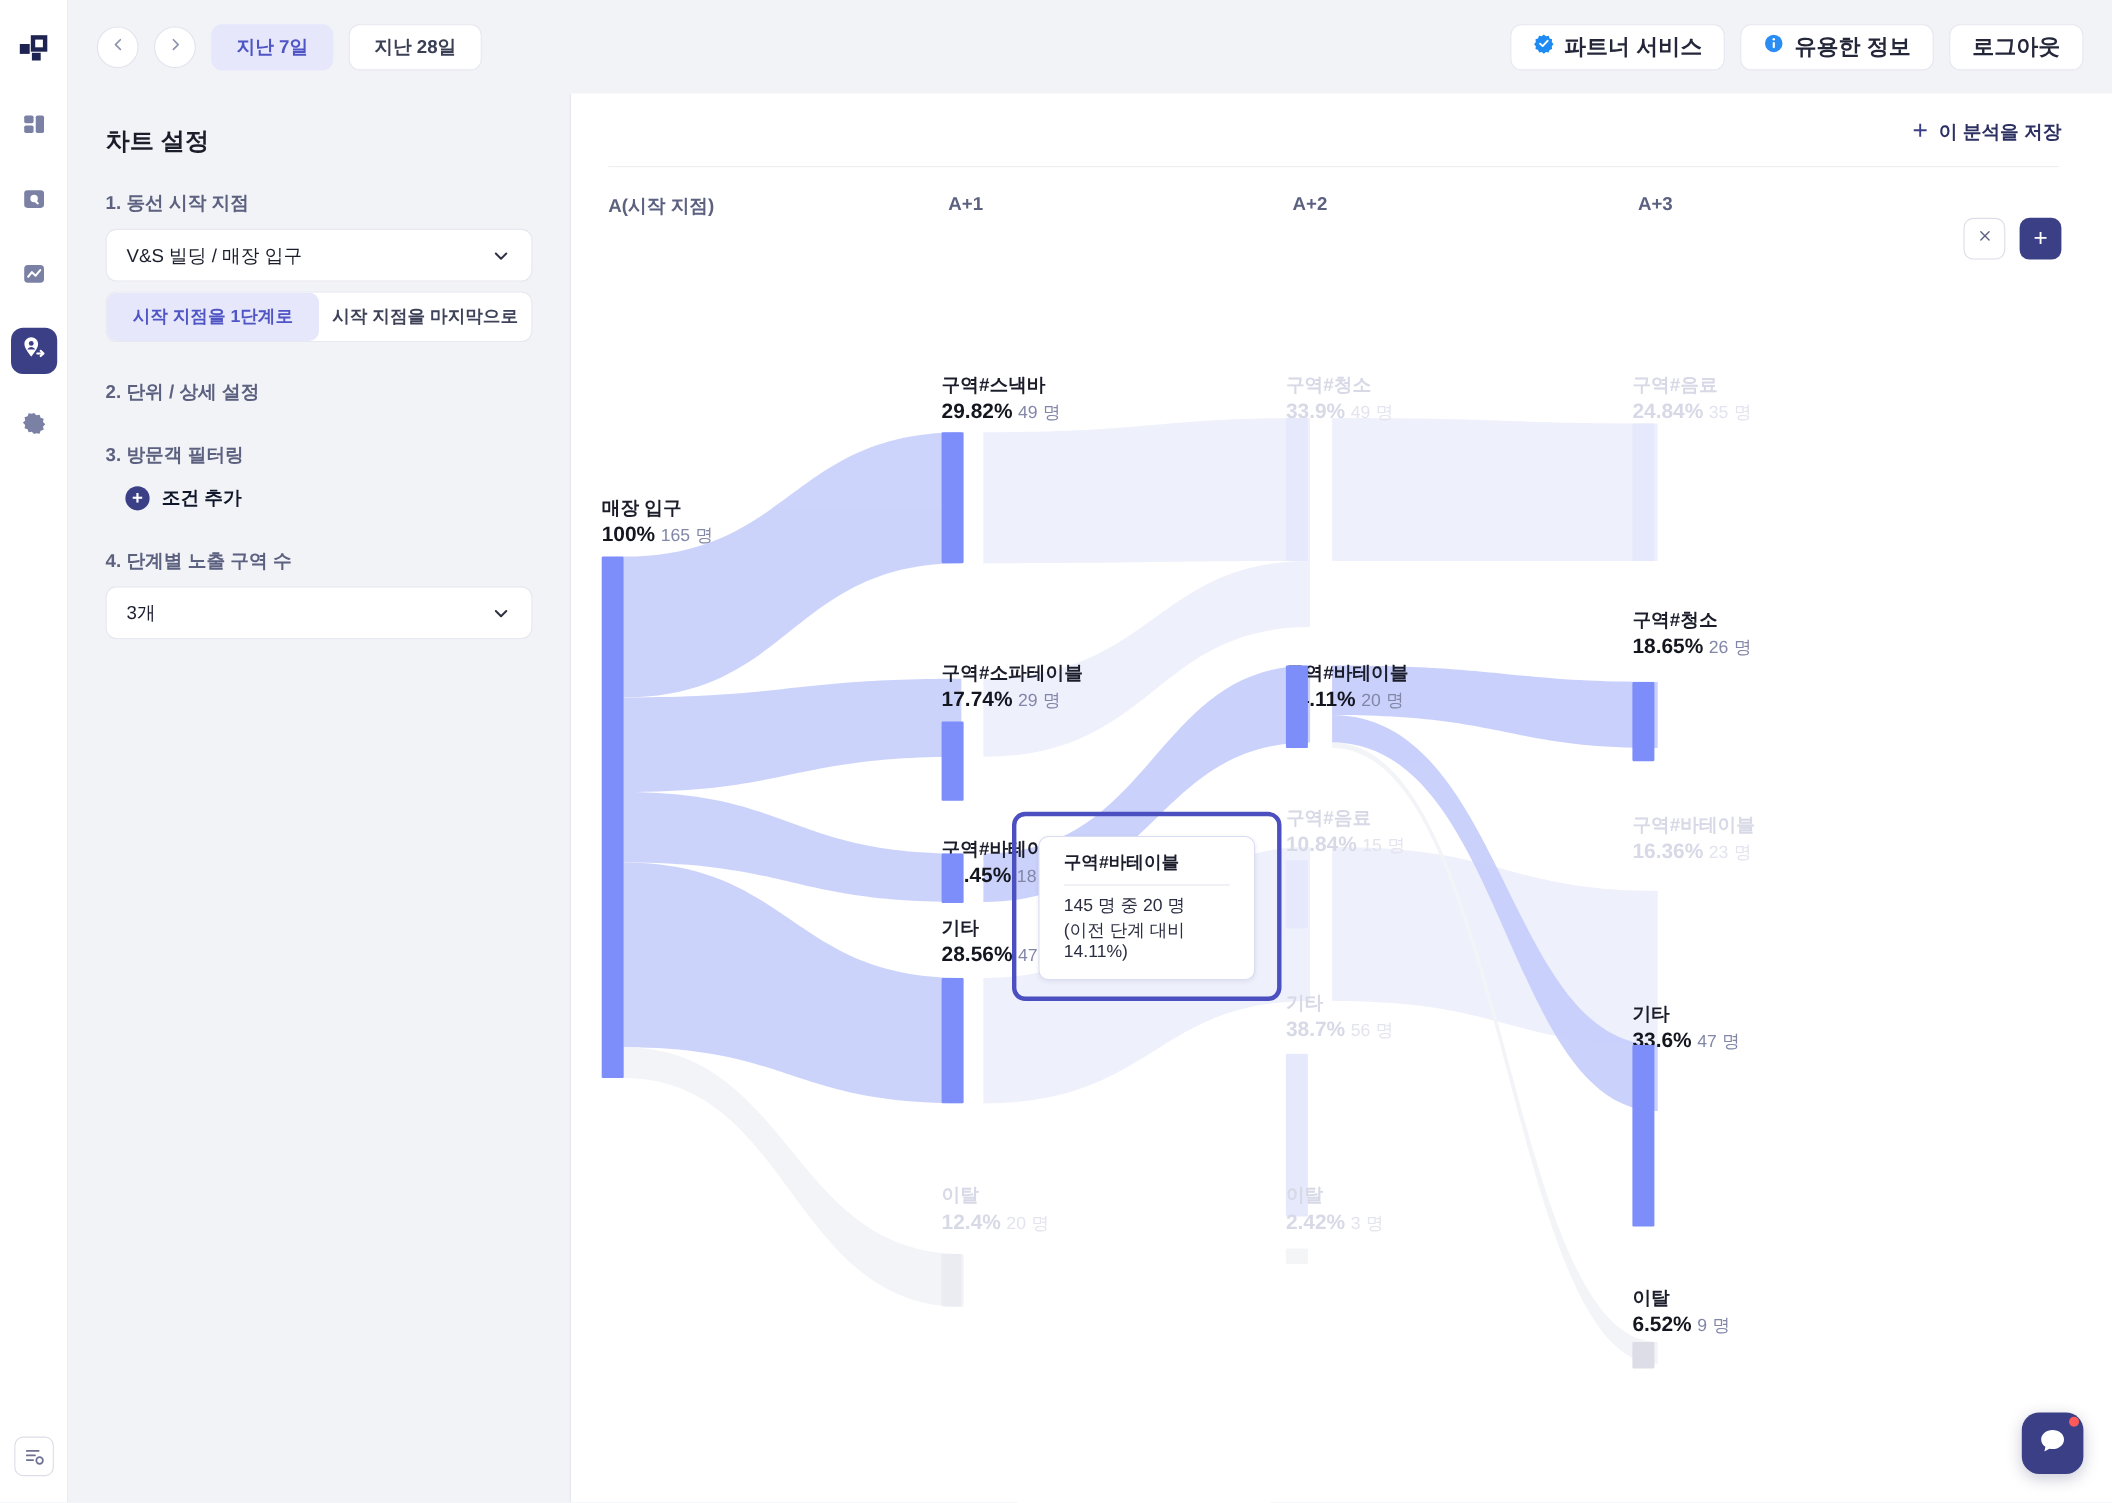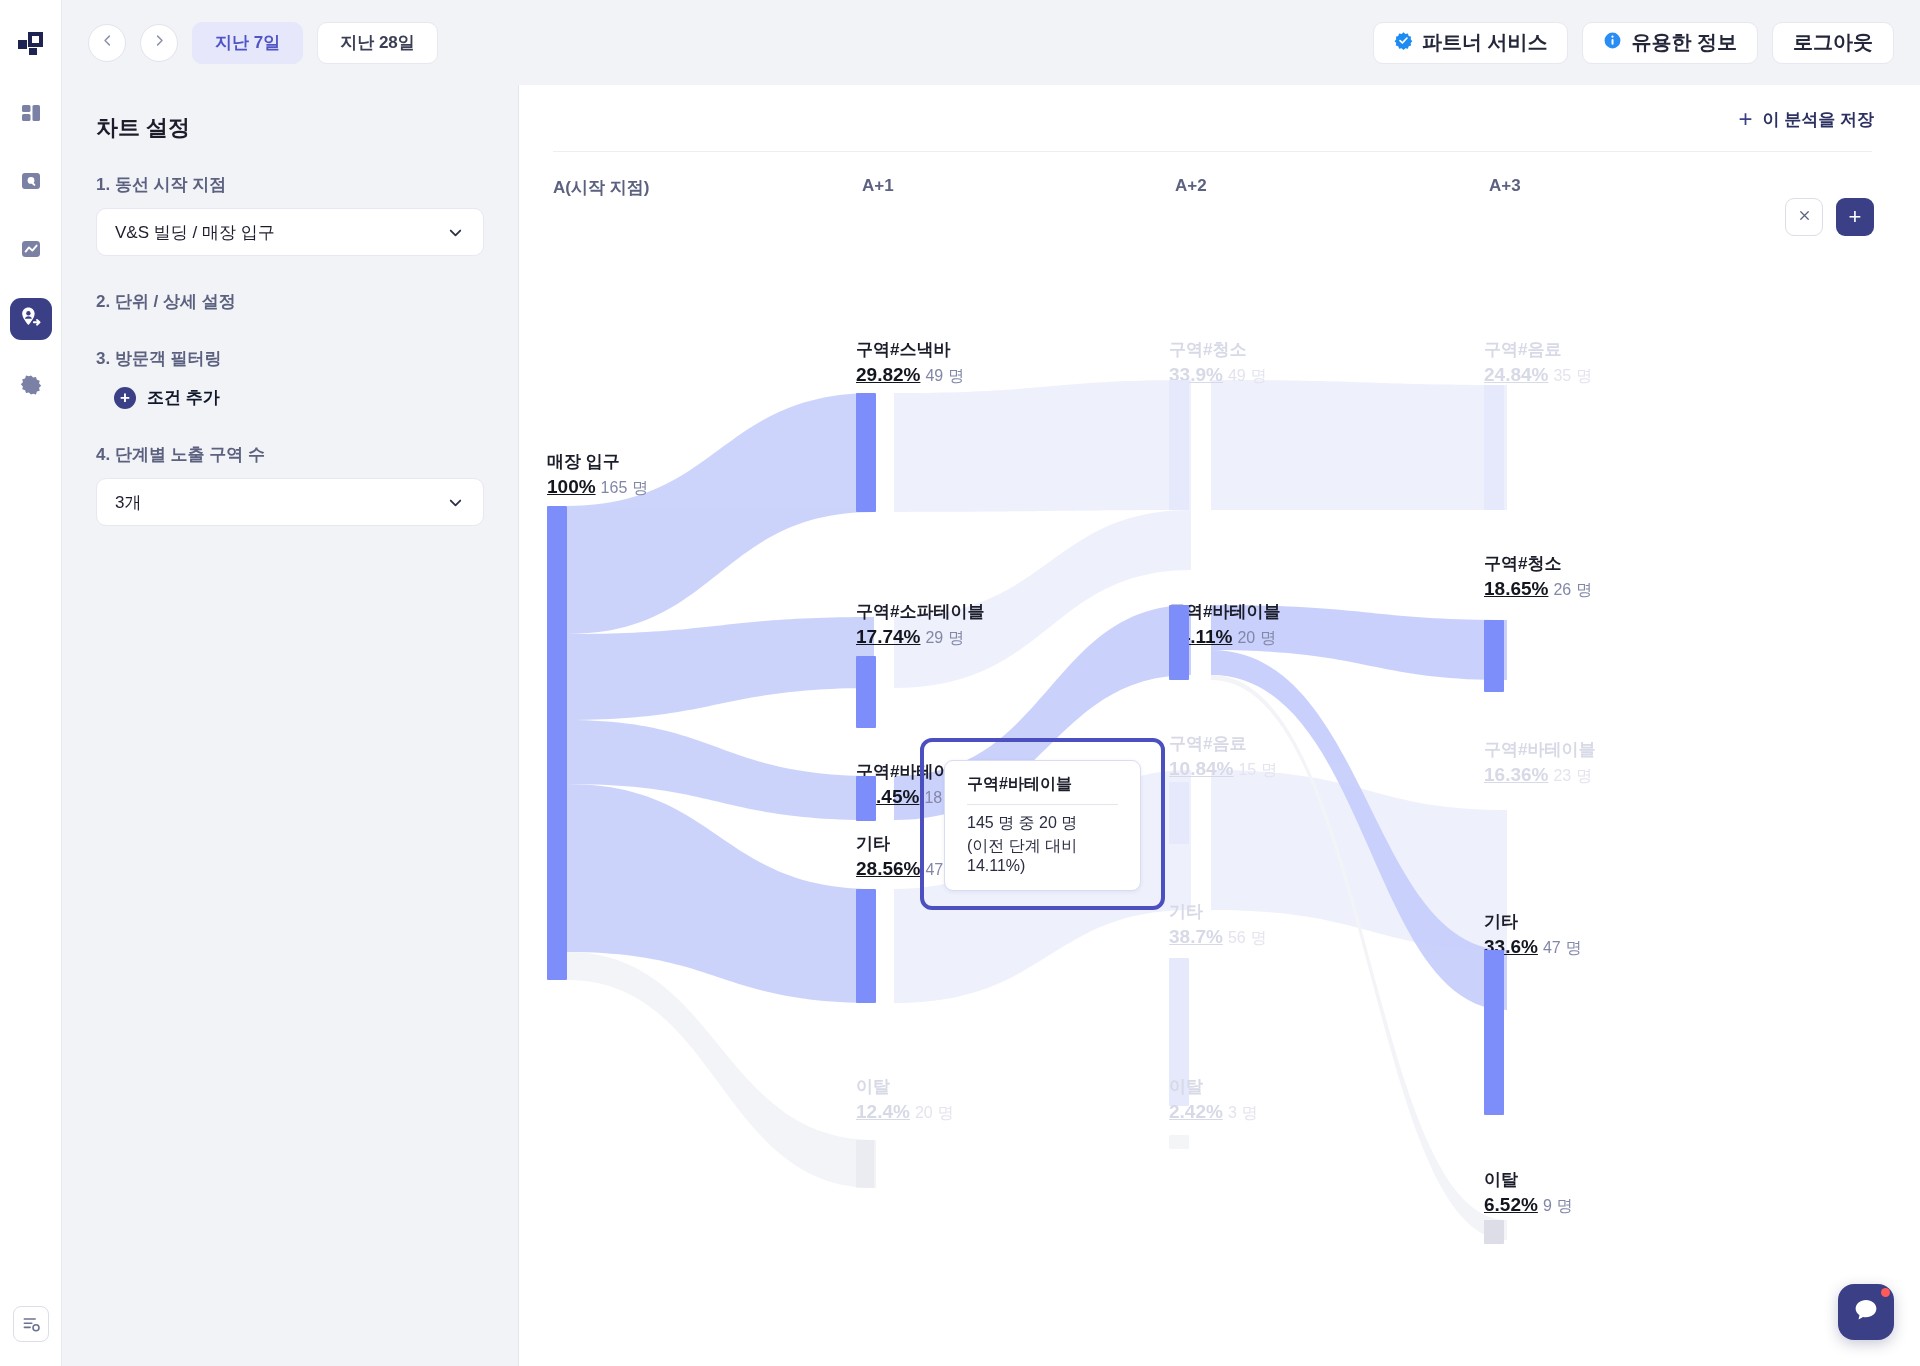--- a/index.html
+++ b/index.html
@@ -132,21 +132,21 @@
   .sq-btn.solid { background: #3a3f86; color: #ffffff; font-size: 22px; font-weight: 300; }
 
   .sankey { position: relative; width: 1401px; height: 1050px; }
   .node {
     position: absolute; width: 20px; background: #7d8dfa; border-radius: 1px;
   }
   .node.ghost { background: #e6e9fb; }
   .node.gray { background: #dcdde6; }
   .nlabel { position: absolute; white-space: nowrap; }
   .nl-name { font-size: 17px; font-weight: 700; color: #1b1d2b; margin-bottom: 3px; }
-  .nl-val { font-size: 19px; font-weight: 700; color: #14161f; text-decoration: underline; }
+  .nl-val { font-size: 19px; font-weight: 700; color: #14161f; }
   .nl-cnt { font-size: 16px; font-weight: 400; color: #8287a8; margin-left: 5px; }
   .dim .nl-name { color: #d7d9e6; }
   .dim .nl-val { color: #d7d9e6; }
   .dim .nl-cnt { color: #e3e4ee; }
 
   .flows { position: absolute; left: 0; top: 0; width: 1401px; height: 1050px; pointer-events: none; }
 
   
   .tip-focus {
     position: absolute; border: 4px solid #4b4fc0; border-radius: 12px;
@@ -292,20 +292,24 @@
     <div class="panel-title">차트 설정</div>
 
     <div class="sec-label">1. 동선 시작 지점</div>
     <div class="select">
       <span class="select-val">V&amp;S 빌딩 / 매장 입구</span>
       <span class="chev">
         <svg width="19" height="19" viewBox="0 0 24 24" fill="none" stroke="currentColor" stroke-width="2.3" stroke-linecap="round" stroke-linejoin="round">
             <polyline points="6 9.5 12 15.5 18 9.5"></polyline>
           </svg>
       </span>
+    </div>
+    <div class="toggle">
+      <div class="toggle-opt on">시작 지점을 1단계로</div>
+      <div class="toggle-opt">시작 지점을 마지막으로</div>
     </div>
 
     <div class="sec-label sp">2. 단위 / 상세 설정</div>
 
     <div class="sec-label sp">3. 방문객 필터링</div>
     <div class="addcond">
       <span class="plus-circ">+</span>
       <span class="addcond-txt">조건 추가</span>
     </div>
 

